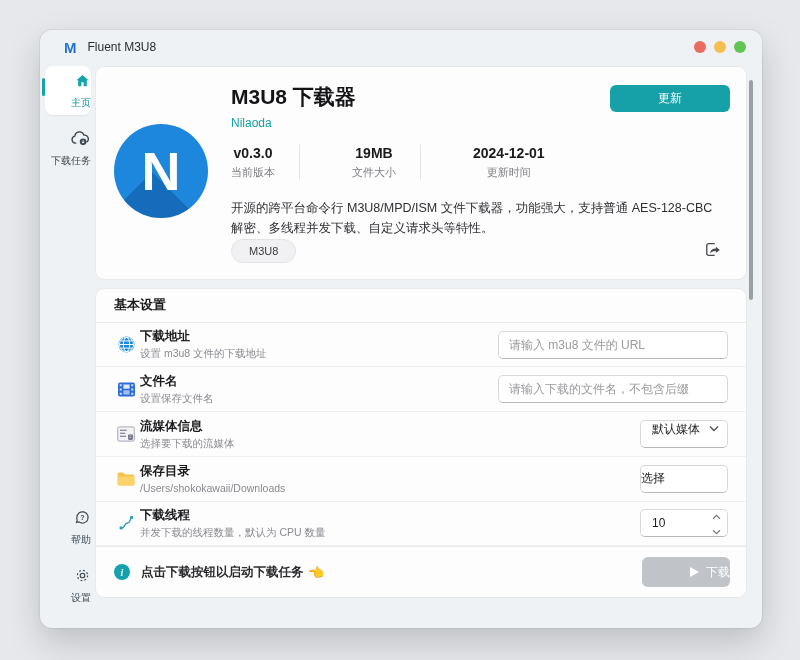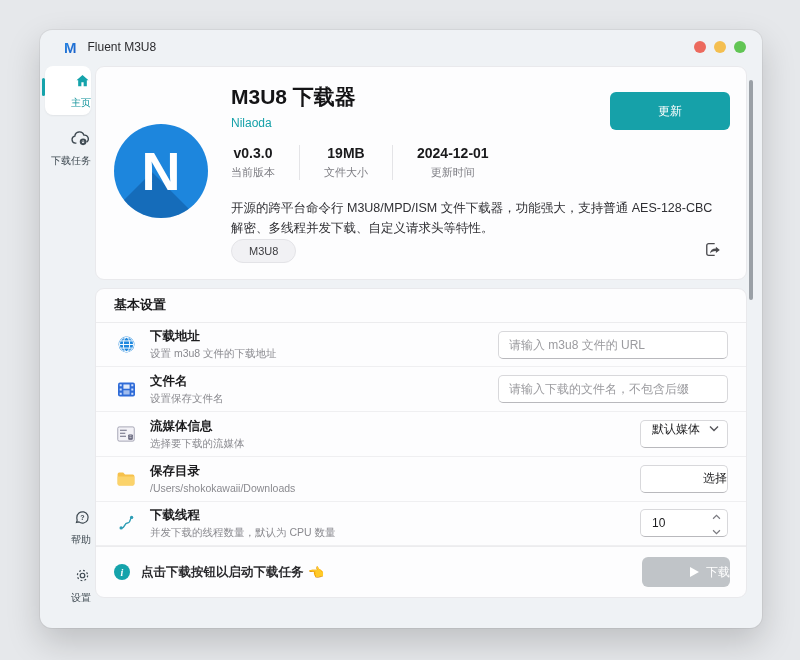--- a/index.html
+++ b/index.html
@@ -33,52 +33,52 @@
   .side-item.active .lbl { color:#12939b; }
   .active-pill { position:absolute; left:-3px; top:12px; width:3px; height:18px; border-radius:2px; background:#15a3ab; }
   .side-bottom { position:absolute; bottom:10px; left:0; width:56px; }
   
   .card { position:absolute; left:55px; width:652px; background:#fdfdfe; border:1px solid #e9e9ec; border-radius:9px; }
   .card.hero { top:36px; height:214px; }
   .card.panel { top:258px; height:310px; display:flex; flex-direction:column; }
   
   .hero-title { position:absolute; left:135px; top:16px; font-size:21px; font-weight:700; color:#141416; }
   .hero-author { position:absolute; left:135px; top:49px; font-size:12px; color:#16a1a9; cursor:pointer; }
-  .update-btn { position:absolute; right:16px; top:18px; width:120px; height:38px; border:none; border-radius:6px;
-    background:#16a1a9; color:#fff; font-size:12px; font-family:inherit; cursor:pointer;margin-top:7px; }
+  .update-btn { position:absolute; right:16px; top:18px; width:120px; height:27px; border:none; border-radius:6px;
+    background:#16a1a9; color:#fff; font-size:12px; font-family:inherit; cursor:pointer; }
   .app-circle { position:absolute; left:18px; top:57px; width:94px; height:94px; border-radius:50%;
     background:#1d86dd; overflow:hidden; display:flex; align-items:center; justify-content:center; }
   .app-circle:after { content:""; position:absolute; left:38px; top:48px; width:120px; height:90px;
     background:rgba(10,60,120,.35); transform:rotate(45deg); transform-origin:0 0; }
   .app-circle .letter { position:relative; z-index:2; color:#fff; font-size:54px; font-weight:700; line-height:1; }
-  .stats { position:absolute; left:135px; top:78px; display:flex; }
+  .stats { position:absolute; left:135px; top:78px; display:flex;gap:28px; }
   .stat { text-align:center; padding:0 24px; border-right:1px solid #e4e4e7; }
   .stat:first-child { padding-left:0; }
   .stat:last-child { border-right:none; }
   .stat .v { font-size:14px; font-weight:700; color:#1a1a1c; }
   .stat .l { font-size:11px; color:#7d7d83; margin-top:4px; }
   .hero-desc { position:absolute; left:135px; top:131px; right:22px; font-size:12.5px; line-height:1.62; color:#2f2f33; }
   .tag-chip { position:absolute; left:135px; top:172px; padding:5px 17px; font-size:11px; color:#3c3c40;
     background:#f1f1f4; border:1px solid #e3e3e7; border-radius:13px; }
   .share-btn { position:absolute; right:22px; top:173px; width:20px; height:20px; cursor:pointer; }
   
   .panel-header { height:34px; display:flex; align-items:center; padding:0 18px; font-size:13px; font-weight:700;
     color:#1a1a1c; border-bottom:1px solid #ececee; }
   .row { height:45px; display:flex; align-items:center; padding:0 18px; border-bottom:1px solid #efeff1; }
   .ricon { width:24px; display:flex; justify-content:center; flex:none; }
-  .rtext { margin-left:12px; flex:1; min-width:0; }
+  .rtext { margin-left:2px; flex:1; min-width:0; }
   .rtitle { font-size:12.5px; font-weight:700; color:#1c1c1e; }
   .rsub { font-size:10.5px; color:#8a8a8f; margin-top:2px; }
   .rinput { width:230px; height:28px; border:1px solid #d8d8db; border-bottom-color:#b9b9bd; border-radius:5px;
     padding:0 10px; font-size:12px; font-family:inherit; color:#222; background:#fff; outline:none; }
   .rinput::placeholder { color:#9b9b9f; }
   .rselect, .rbutton, .rstepper { width:88px; height:28px; border:1px solid #d8d8db; border-bottom-color:#b9b9bd;
     border-radius:5px; background:#fff; font-size:12px; color:#1c1c1e; font-family:inherit; }
   .rselect { display:flex; align-items:flex-start; justify-content:space-between; padding:0 8px 0 11px; cursor:pointer; }
-  .rbutton { cursor:pointer; text-align:right; }
+  .rbutton { cursor:pointer; text-align:left; }
   .rstepper { display:flex; align-items:center; padding:0 6px 0 11px;gap:32px; }
   .rstepper .num { flex:1; }
   .stepper-arrows { display:flex; flex-direction:column; gap:1px; }
   
   .panel-footer { margin-top:auto; height:51px; border-top:1px solid #ececee; display:flex; align-items:center; padding:0 16px 0 18px; }
   .info-dot { width:16px; height:16px; border-radius:50%; background:#15a3ab; color:#fff; font-size:10px; font-weight:700;
     display:flex; align-items:center; justify-content:center; flex:none; font-family:"Liberation Serif","DejaVu Serif",serif; font-style:italic; }
   .hint-text { margin-left:11px; font-size:12.5px; font-weight:600; color:#2b2b2e; }
   .hint-emoji { margin-left:5px; font-size:13px; }
   .dl-btn { margin-left:auto; width:88px; height:30px; border:none; border-radius:6px; background:#c0c4c8;

